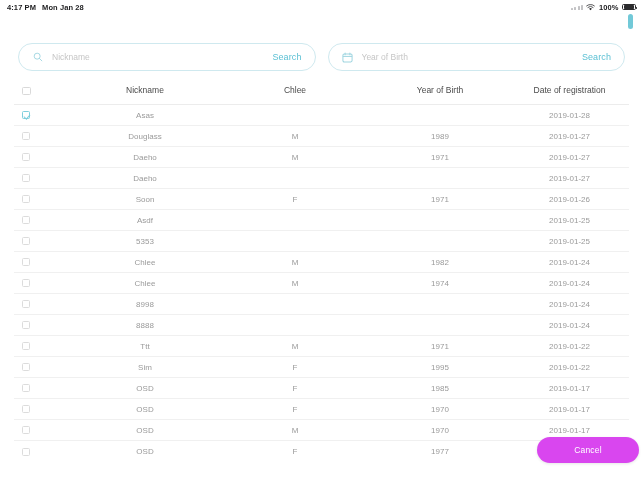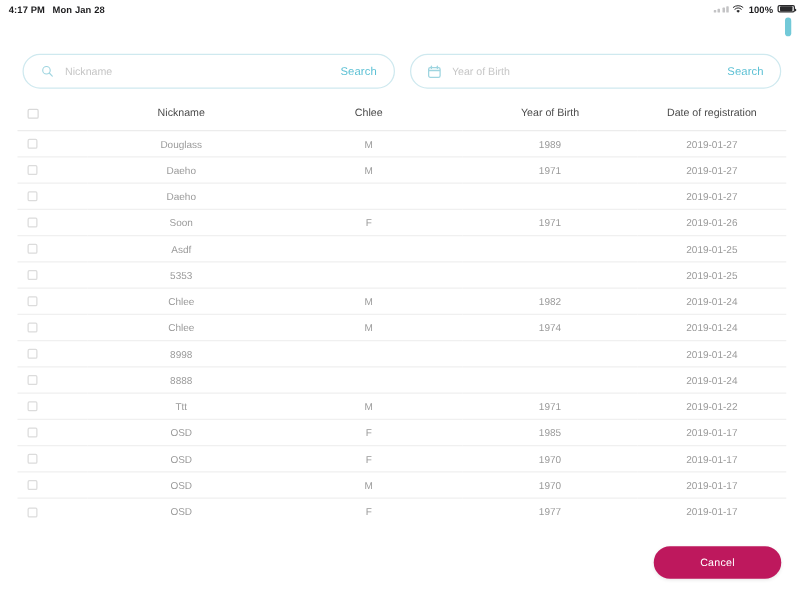--- a/index.html
+++ b/index.html
@@ -107,23 +107,23 @@
   .cb.checked::after {
     content: ""; position: absolute; left: 2px; top: .2px;
     width: 2.6px; height: 5px;
     border: solid #7fcfdd; border-width: 0 1.1px 1.1px 0;
     transform: rotate(42deg);
   }
   .cb.header { width: 8.5px; height: 8.5px; border-color: #d9d9d9; }
 
   
   .cancel-btn {
-    position: absolute; right: 18px; bottom: 19px;
+    position: absolute; right: 4px; bottom: 19px;
     width: 102px; height: 26px; border-radius: 13px;
-    background: #be185d; border: none;
+    background: #d946ef; border: none;
     color: #ffffff; font-size: 8.5px;
     font-family: "Liberation Sans", sans-serif;
     letter-spacing: .2px; cursor: pointer;
     display: flex; align-items: center; justify-content: center;
     box-shadow: 0 1px 3px rgba(0,0,0,.10);
   }
 </style>
 </head>
 <body>
 
@@ -200,20 +200,27 @@
             <span class="cb header"></span>
           </th>
           <th>Nickname</th>
           <th>Chlee</th>
           <th>Year of Birth</th>
           <th>Date of registration</th>
         </tr>
       </thead>
       <tbody id="tbody">
           <tr>
+            <td class="td-check"><span class="cb checked"></span></td>
+            <td>Asas</td>
+            <td></td>
+            <td></td>
+            <td>2019-01-28</td>
+          </tr>
+          <tr>
             <td class="td-check"><span class="cb"></span></td>
             <td>Douglass</td>
             <td>M</td>
             <td>1989</td>
             <td>2019-01-27</td>
           </tr>
           <tr>
             <td class="td-check"><span class="cb"></span></td>
             <td>Daeho</td>
             <td>M</td>
@@ -274,20 +281,27 @@
             <td>8888</td>
             <td></td>
             <td></td>
             <td>2019-01-24</td>
           </tr>
           <tr>
             <td class="td-check"><span class="cb"></span></td>
             <td>Ttt</td>
             <td>M</td>
             <td>1971</td>
+            <td>2019-01-22</td>
+          </tr>
+          <tr>
+            <td class="td-check"><span class="cb"></span></td>
+            <td>Sim</td>
+            <td>F</td>
+            <td>1995</td>
             <td>2019-01-22</td>
           </tr>
           <tr>
             <td class="td-check"><span class="cb"></span></td>
             <td>OSD</td>
             <td>F</td>
             <td>1985</td>
             <td>2019-01-17</td>
           </tr>
           <tr>

